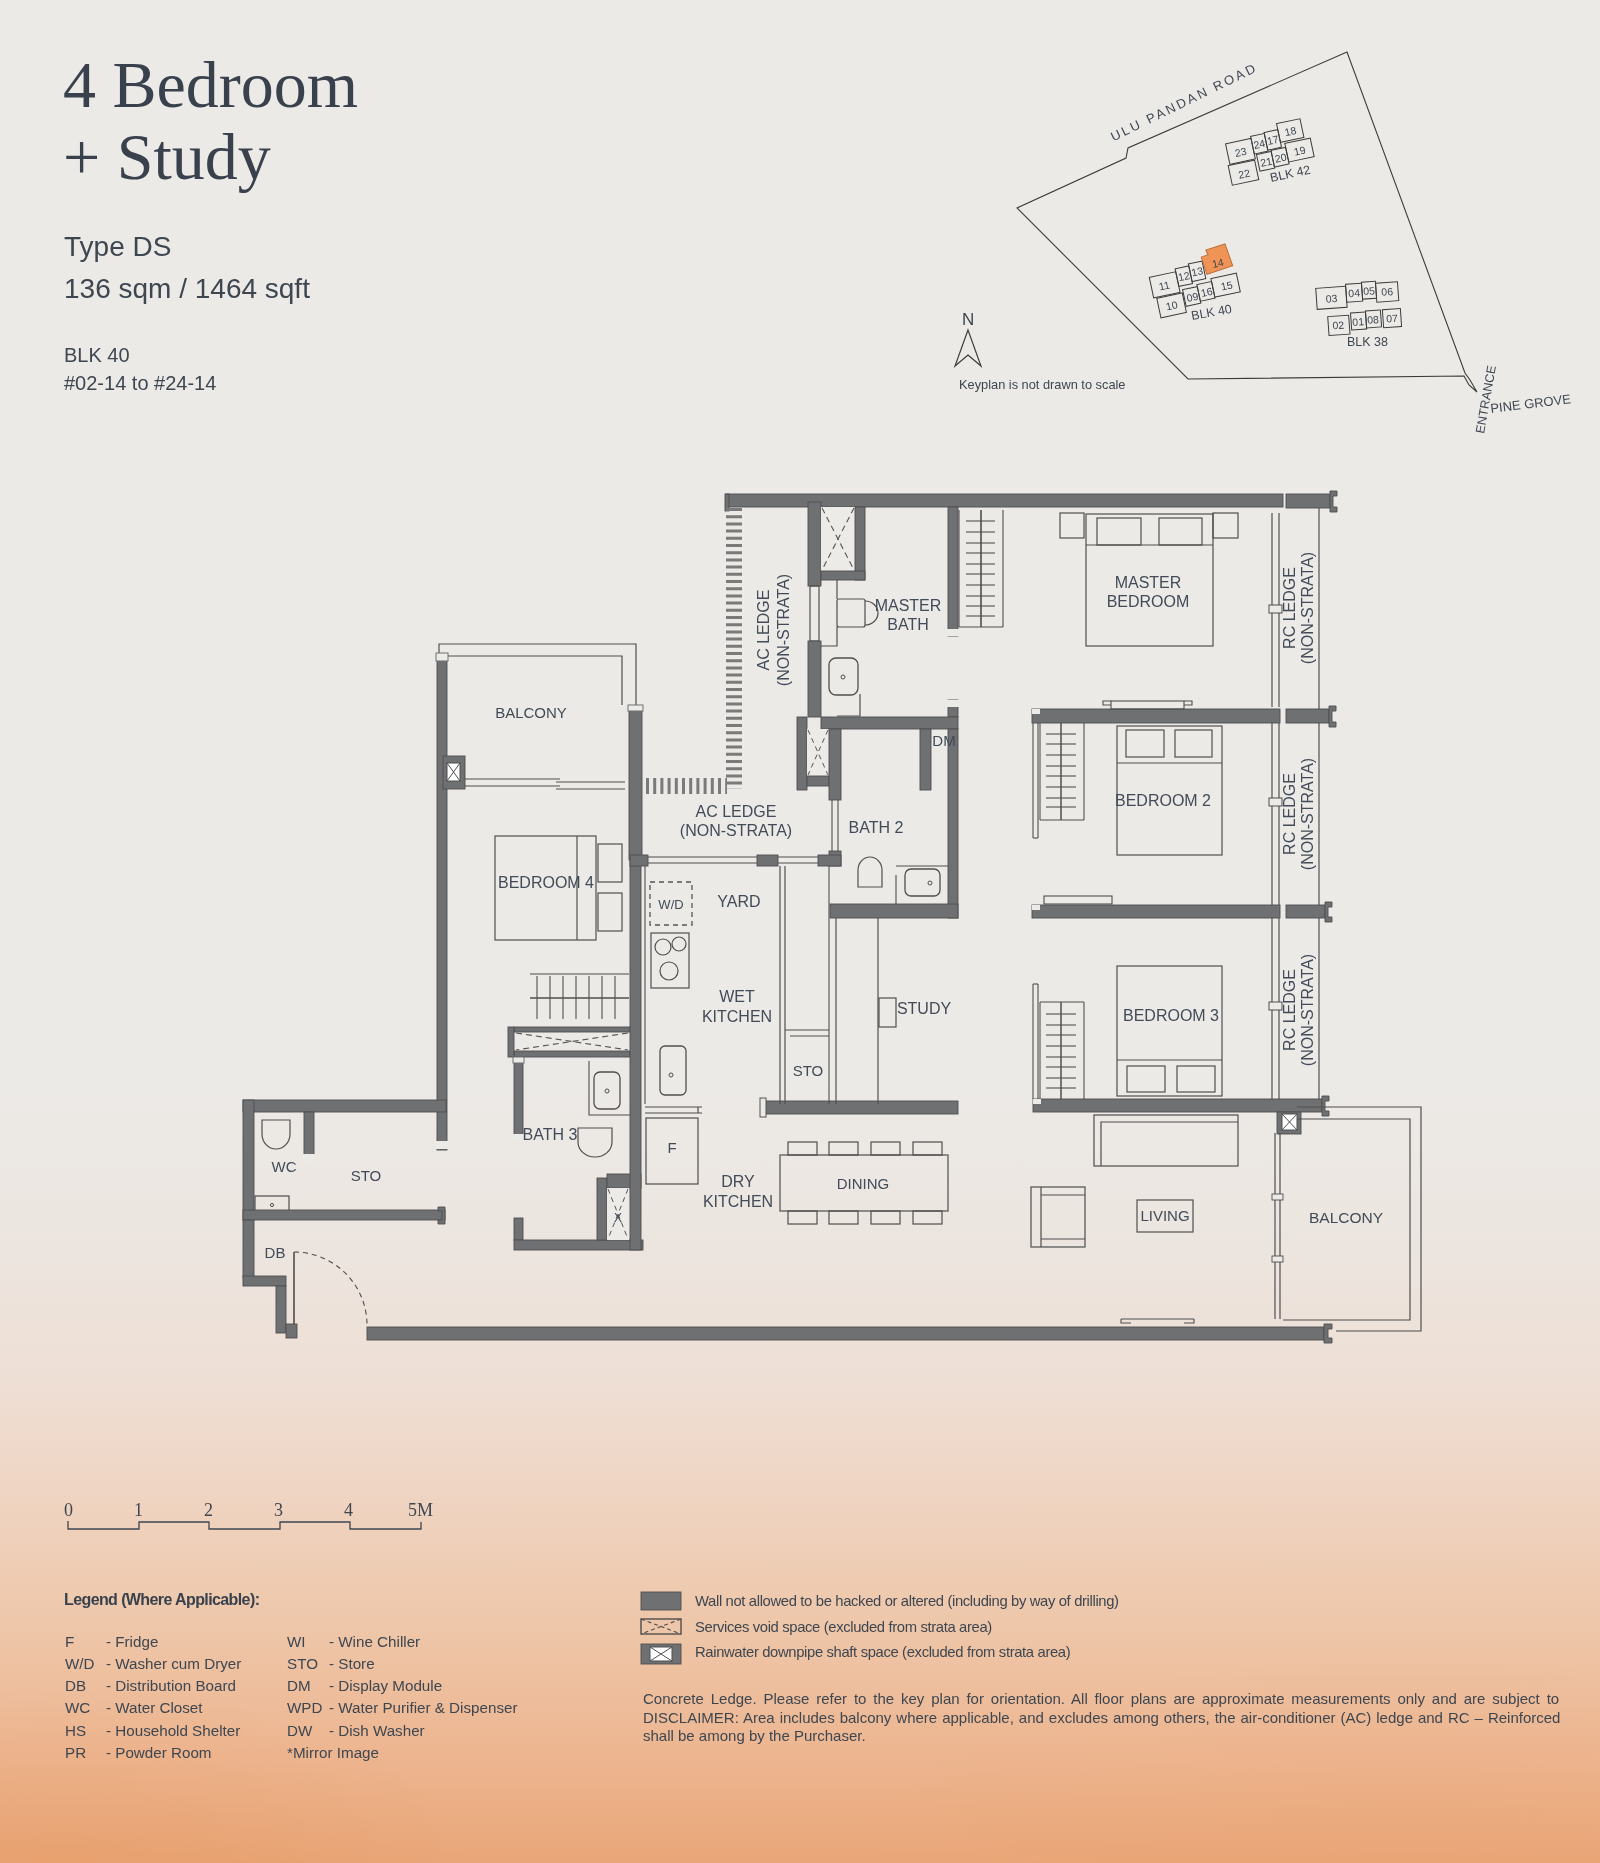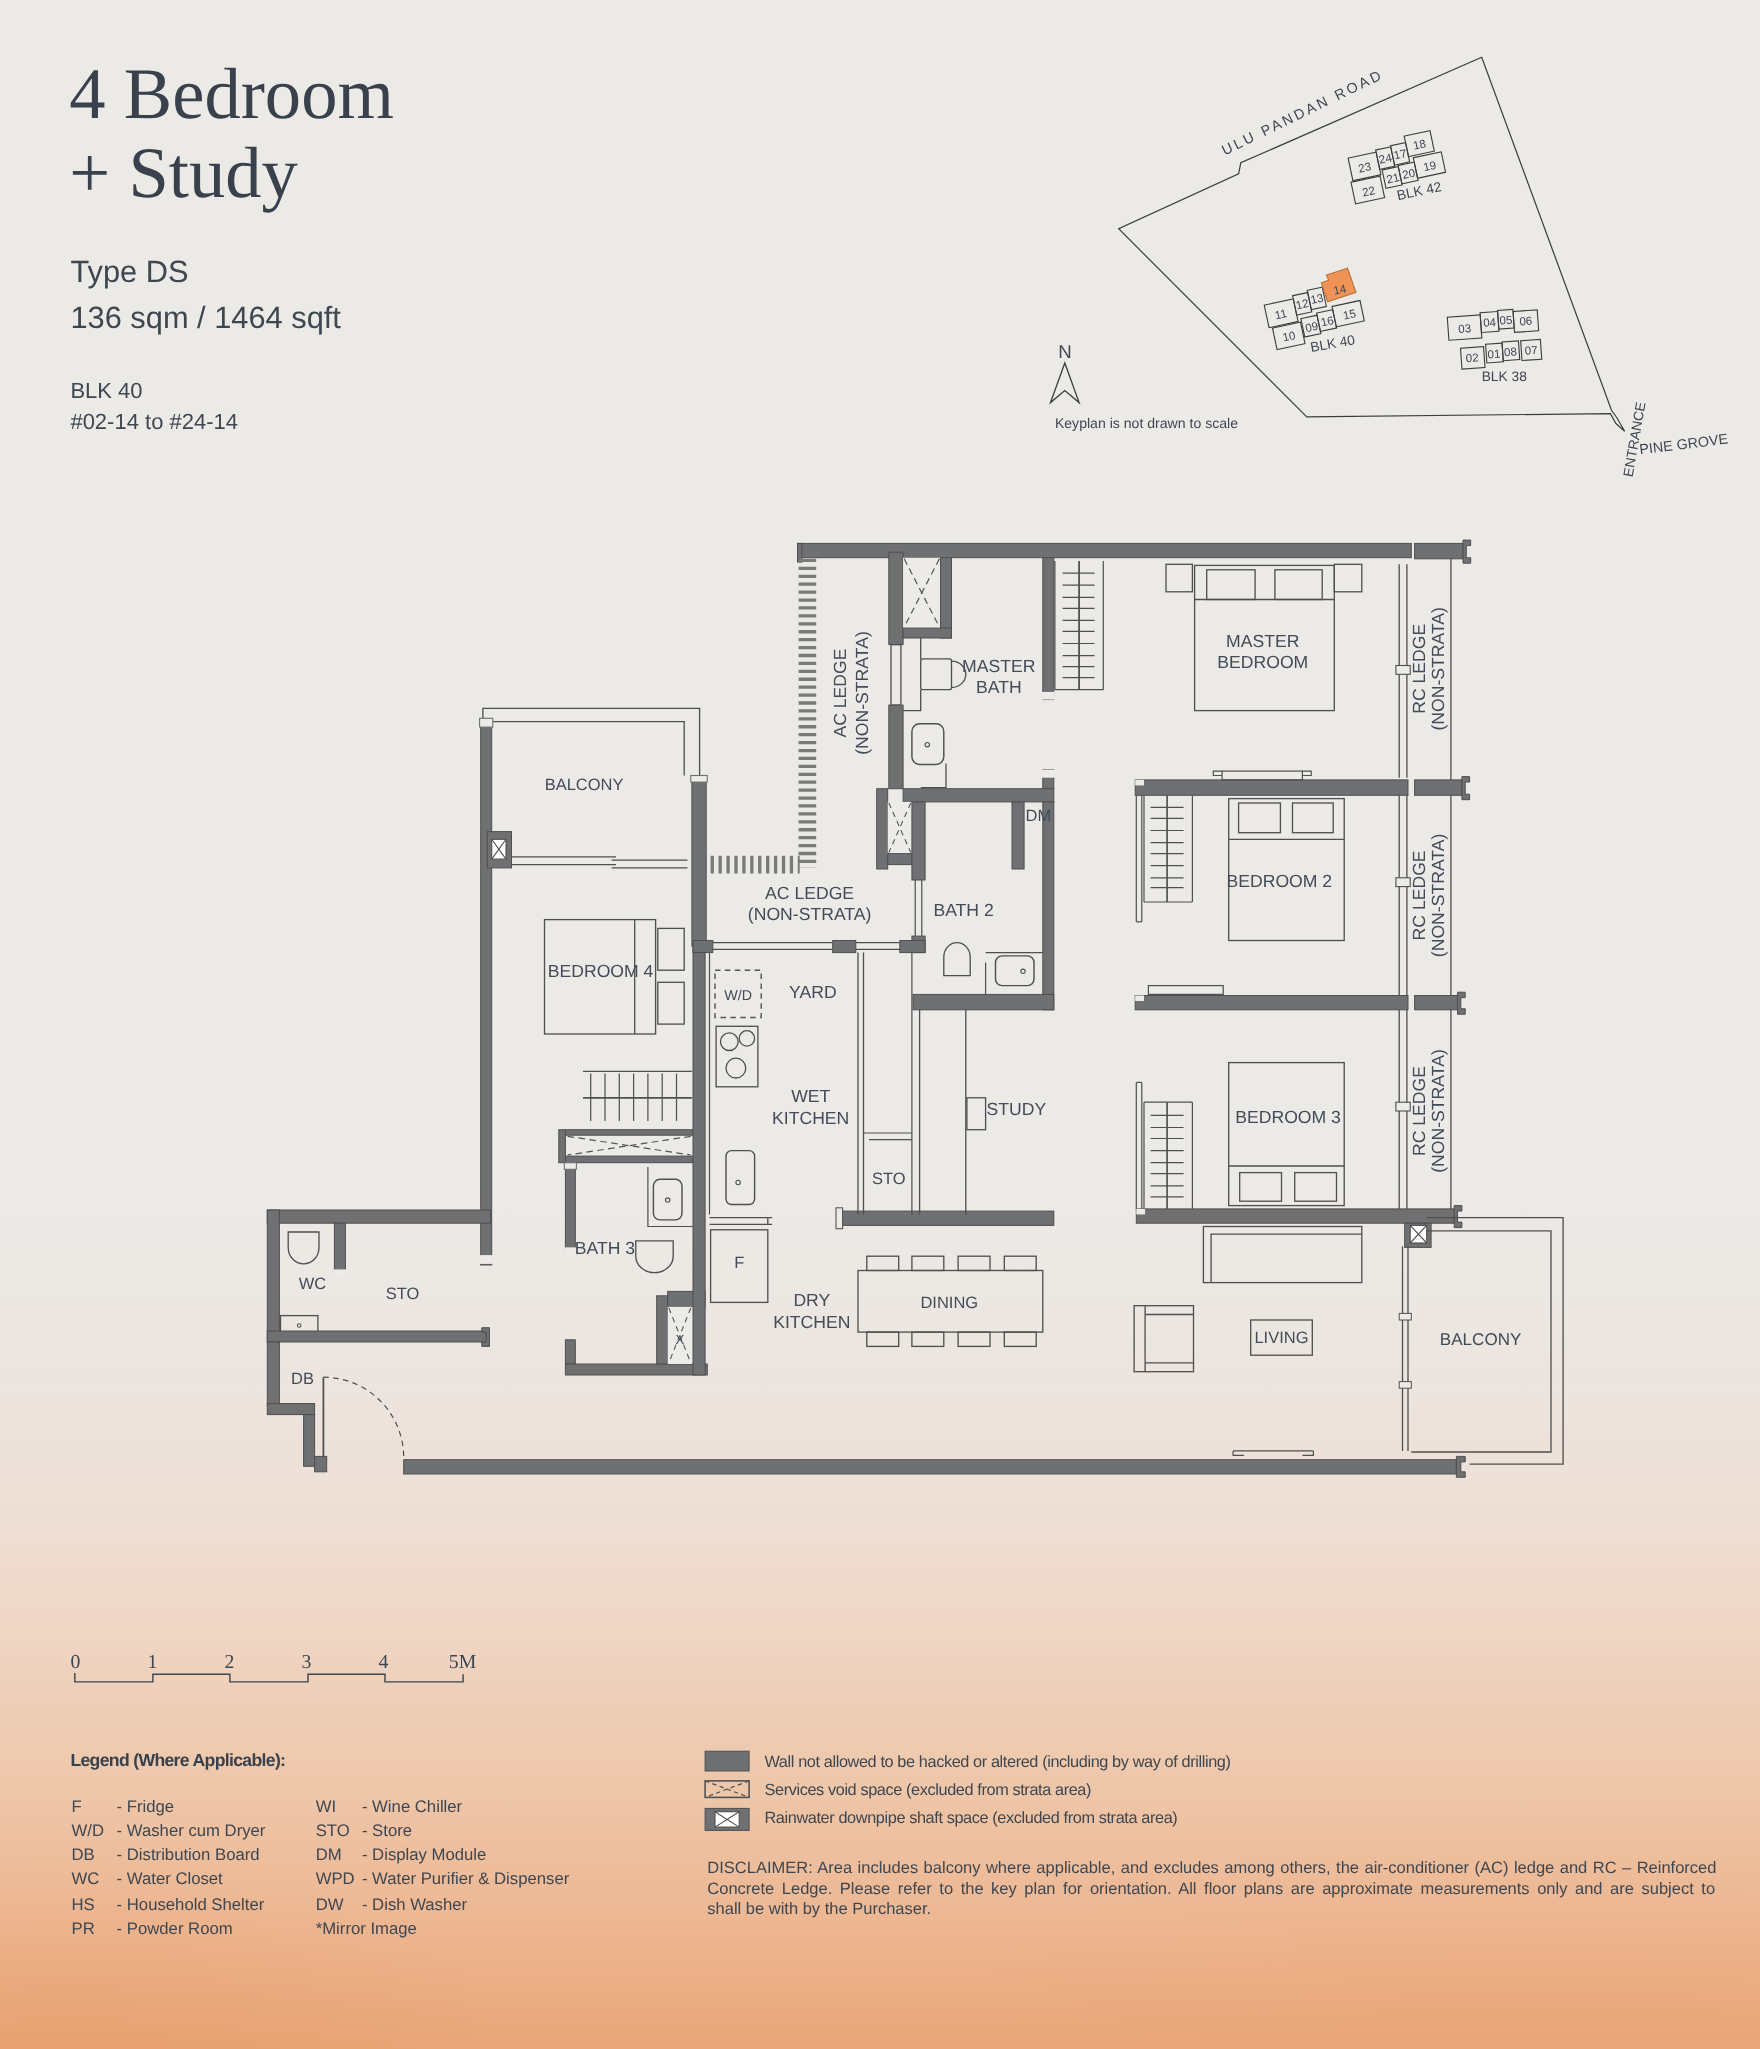--- a/index.html
+++ b/index.html
@@ -629,17 +629,17 @@
 <path d="M641,1619 l40,15 M681,1619 l-40,15" stroke="#4F4F4F" stroke-width="1.1" stroke-dasharray="4 3"></path>
 <text x="695" y="1632" fill="#3E4650" font-size="14.8" letter-spacing="-0.35">Services void space (excluded from strata area)</text>
 
 <rect x="641" y="1644" width="40" height="20" fill="#6F7071"></rect>
 <rect x="650" y="1647" width="22" height="14" fill="#FFF" stroke="#4F4F4F" stroke-width="1"></rect>
 <path d="M650,1647 l22,14 M672,1647 l-22,14" stroke="#4F4F4F" stroke-width="1"></path>
 <text x="695" y="1657" fill="#3E4650" font-size="14.8" letter-spacing="-0.35">Rainwater downpipe shaft space (excluded from strata area)</text>
 </svg>
 
 <div style="position:absolute;left:643px;top:1690px;width:919px;font-size:15px;line-height:18.6px;color:#3E4650;white-space:nowrap">
+<div id="dl2" style="word-spacing:2.7px">Concrete Ledge. Please refer to the key plan for orientation. All floor plans are approximate measurements only and are subject to</div>
 <div id="dl1" style="word-spacing:0.8px">DISCLAIMER: Area includes balcony where applicable, and excludes among others, the air-conditioner (AC) ledge and RC – Reinforced</div>
-<div id="dl2" style="word-spacing:2.7px">Concrete Ledge. Please refer to the key plan for orientation. All floor plans are approximate measurements only and are subject to</div>
-<div id="dl4">shall be with by the Purchaser.</div>
+<div id="dl4">shall be among by the Purchaser.</div>
 </div>
 </div>
 
 </body></html>

